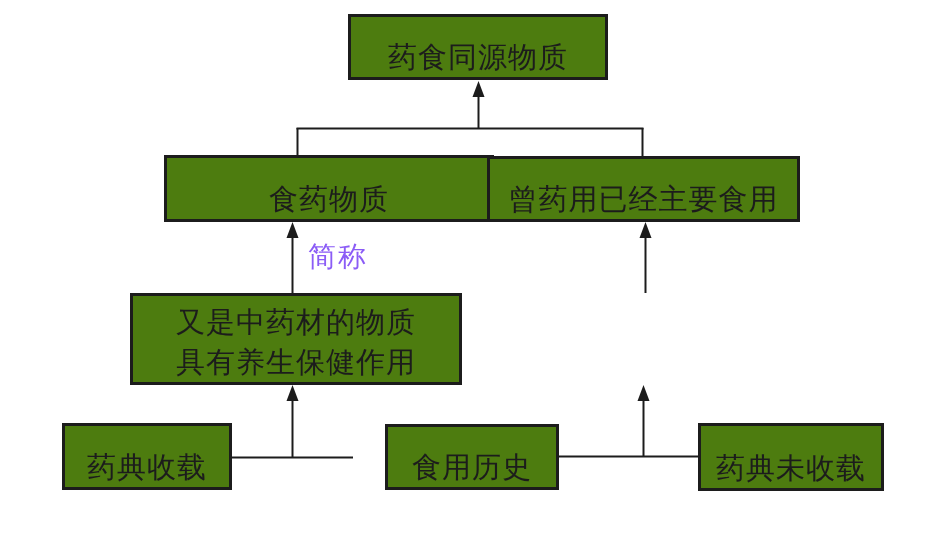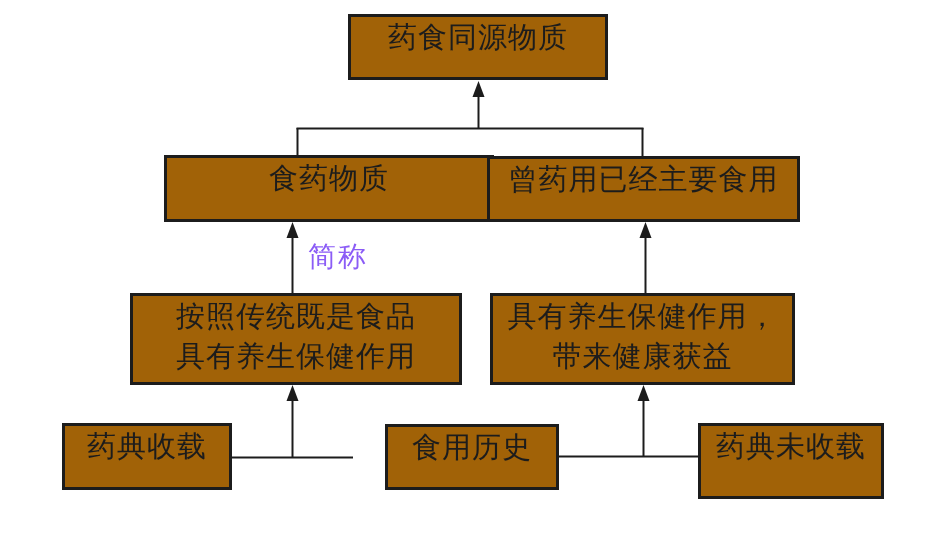--- a/index.html
+++ b/index.html
@@ -19,44 +19,44 @@
     position: absolute;
     left: 0;
     top: 0;
     width: 948px;
     height: 550px;
     z-index: 1;
   }
   .node {
     position: absolute;
     box-sizing: border-box;
-    background: #a16207;
+    background: #4d7c0f;
     border: 3px solid #1c1c1c;
     color: #1c1c1c;
     display: flex;
     flex-direction: column;
     align-items: center;
-    justify-content: flex-start;
+    justify-content: flex-end;
     text-align: center;
     font-size: 29px;
     letter-spacing: 1px;
     z-index: 2;
   }
   .node .line {
     line-height: 40px;
     white-space: nowrap;
   }
   #node-root              { left: 348px; top: 14px;  width: 260px; height: 66px; }
   #node-left-branch       { left: 130px; top: 155px; width: 330px; height: 67px; margin-left: 34px; }
   #node-right-branch      { left: 487px; top: 156px; width: 313px; height: 66px; }
   #node-left-definition   { left: 130px; top: 293px; width: 332px; height: 92px; }
   #node-right-definition  { left: 490px; top: 293px; width: 305px; height: 92px; }
   #node-pharm-included    { left: 62px;  top: 423px; width: 170px; height: 67px; }
   #node-food-history      { left: 353px; top: 424px; width: 174px; height: 66px; margin-left: 32px; }
-  #node-pharm-not-included{ left: 698px; top: 423px; width: 186px; height: 76px; }
+  #node-pharm-not-included{ left: 698px; top: 423px; width: 186px; height: 68px; }
   #edge-label-abbreviation {
     position: absolute;
     left: 308px;
     top: 238px;
     font-size: 28px;
     color: #8b5cf6;
     letter-spacing: 2px;
     z-index: 2;
     white-space: nowrap;
   }
@@ -110,28 +110,24 @@
 
   <div class="node" id="node-left-branch">
     <span class="line">食药物质</span>
   </div>
 
   <div class="node" id="node-right-branch">
     <span class="line">曾药用已经主要食用</span>
   </div>
 
   <div class="node" id="node-left-definition">
-    <span class="line">按照传统既是食品</span>
+    <span class="line">又是中药材的物质</span>
     <span class="line">具有养生保健作用</span>
   </div>
 
-  <div class="node" id="node-right-definition">
-    <span class="line">具有养生保健作用，</span>
-    <span class="line">带来健康获益</span>
-  </div>
 
   <div class="node" id="node-pharm-included">
     <span class="line">药典收载</span>
   </div>
 
   <div class="node" id="node-food-history">
     <span class="line">食用历史</span>
   </div>
 
   <div class="node" id="node-pharm-not-included">

